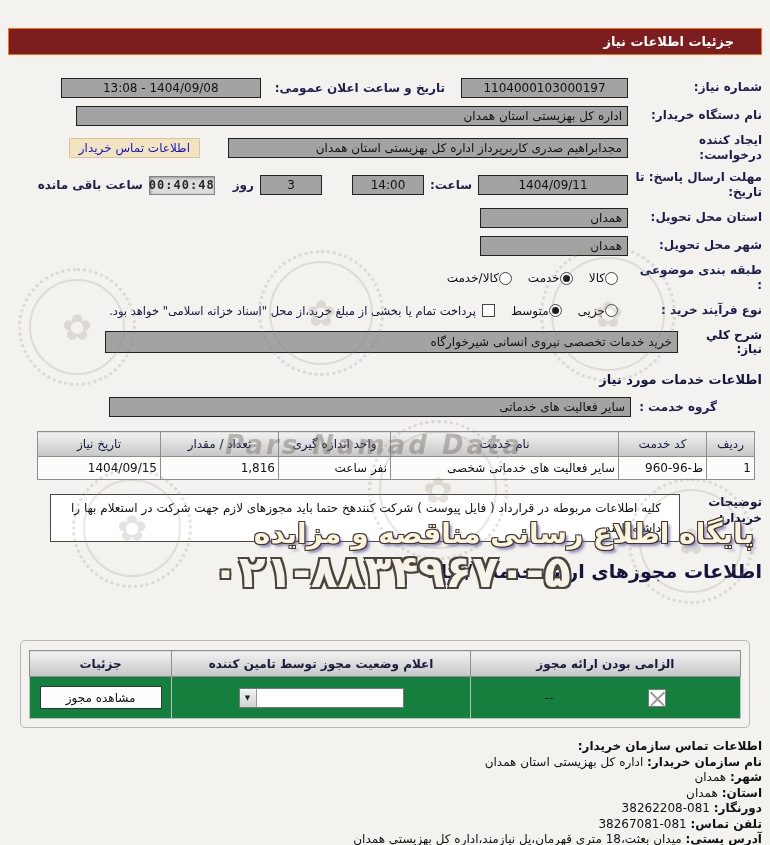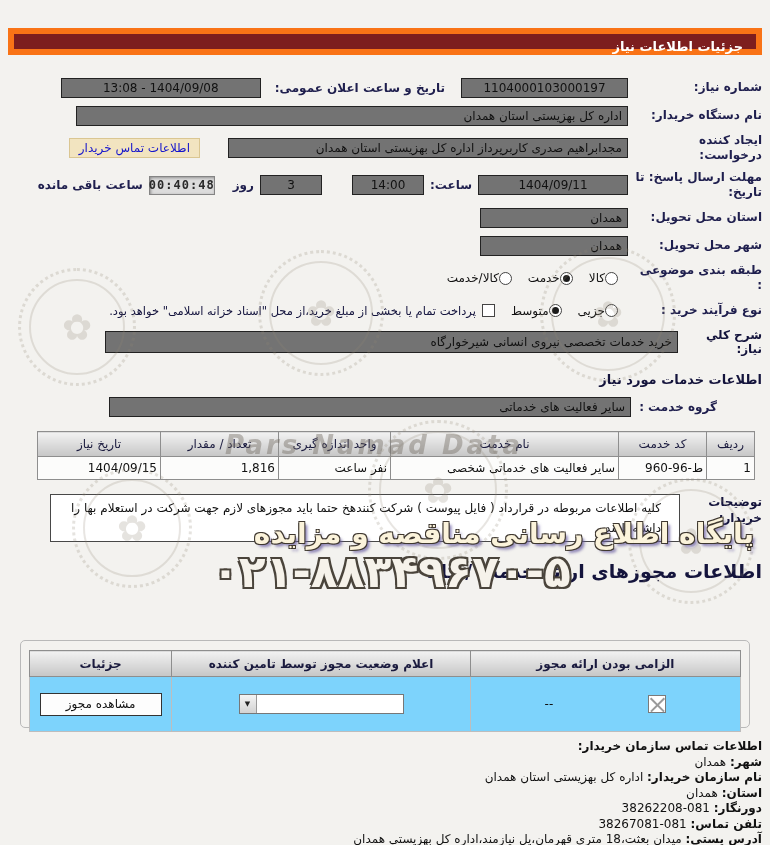--- a/index.html
+++ b/index.html
@@ -1,28 +1,28 @@
 <!DOCTYPE html>
 <html lang="fa" dir="rtl"><head>
 <meta charset="utf-8">
 <style>
 *{box-sizing:border-box;margin:0;padding:0}
 html,body{width:770px;height:845px}
 body{position:relative;overflow:hidden;background:#F3F2EF;font-family:"DejaVu Sans",sans-serif;direction:rtl;color:#111}
 
 
-.titlebar{margin:28px 8px 0;height:27px;background:#7D1E1E;border:6px solid #f97316;color:#fff;
-  font-weight:bold;font-size:13px;line-height:25px;padding:0 13px}
+.titlebar{margin:28px 8px 0;height:27px;background:#7D1E1E;border:1px solid #f97316;color:#fff;
+  font-weight:bold;font-size:13px;line-height:25px;padding:0 27px}
 
 
 .form{margin-top:22px}
 .row{display:flex;align-items:center;margin:0 8px 7px;min-height:21px;font-size:12px;gap:6px}
 .flabel{width:128px;flex:none;color:#1F1F4E;font-weight:bold;line-height:15px}
 .lbl{color:#1F1F4E;font-weight:bold;white-space:nowrap}
-.inp{background:#737373;border:1px solid #222;height:20px;display:flex;align-items:center;font-size:12px;padding:4px 5px;overflow:hidden;white-space:nowrap}
+.inp{background:#a3a3a3;border:1px solid #222;height:20px;display:flex;align-items:center;font-size:12px;padding:4px 5px;overflow:hidden;white-space:nowrap}
 .inp.center{justify-content:center}
 .w153{width:167px}.w200{width:200px;margin-right:8px}.w552{width:552px}.w400{width:400px}
 .w150{width:150px}.w72{width:72px}.w62{width:62px}.w148{width:148px}.w522{width:522px}
 .ml24{margin-right:24px}.ml14{margin-right:10px}
 .contact-link{background:#F2E4C0;border:1px solid #DAC692;color:#1414CC;font-size:12px;padding:2px 9px;margin-right:22px;white-space:nowrap;cursor:pointer}
 .lcd{width:66px;height:19px;background:#DCDCDC;border:1px solid #848484;box-shadow:inset 1px 1px 3px rgba(0,0,0,.35);
   font-family:"DejaVu Sans Mono",monospace;font-weight:bold;font-size:12px;color:#2A2A2A;
   display:flex;align-items:center;justify-content:center;letter-spacing:1px;direction:ltr;margin-right:12px}
 .radio{width:13px;height:13px;flex:none;border:1px solid #444;border-radius:50%;background:#fff;display:inline-block;position:relative}
 .radio.checked::after{content:"";position:absolute;inset:2px;background:#1b1b1b;border-radius:50%}
@@ -46,21 +46,21 @@
 
 .notes-row{display:flex;margin:14px 8px 0;gap:2px;font-size:12px}
 .notes-label{width:80px;flex:none;font-weight:bold;color:#14143C;line-height:16px}
 .notes-box{flex:1;margin-left:42px;background:#fff;border:1px solid #484848;min-height:40px;padding:3px 18px;line-height:20px}
 
 
 .sect2{margin:18px 8px 0;font-size:19px;font-weight:bold;color:#14143C}
 .lic-panel{margin:58px 20px 0;border:1px solid #B9B9B9;border-radius:5px;padding:9px 8px;height:88px;position:relative;z-index:1}
 table.lic{width:100%;border-collapse:collapse;font-size:12px;table-layout:fixed}
 .lic th{background:linear-gradient(#F2F2F2,#C6C6C6);border:1px solid #8E8E8E;height:26px;color:#1A1A3E;font-weight:bold;font-size:12px}
-.lic td{border:1px solid #BDBDBD;height:55px;text-align:center;vertical-align:middle;background:#7dd3fc}
+.lic td{border:1px solid #BDBDBD;height:42px;text-align:center;vertical-align:middle;background:#15803d}
 .btn{display:inline-flex;align-items:center;justify-content:center;width:122px;height:23px;background:#FDFDFD;border:1px solid #333;font-size:12px;cursor:pointer}
 .sel{width:165px;height:20px;margin:0 auto;background:#fff;border:1px solid #777;display:flex;direction:ltr}
 .sel .arrow{width:17px;flex:none;background:linear-gradient(#F4F4F4,#D3D3D3);border-right:1px solid #999;font-size:7px;display:flex;align-items:center;justify-content:center;color:#222}
 .sel .val{flex:1;display:flex;align-items:center;justify-content:flex-end;padding:0 4px;direction:rtl}
 .req-cell{display:flex;align-items:center;justify-content:center;gap:95px}
 .xbox{width:18px;height:18px;flex:none;border:1px solid #7A7A7A;background:#fff;position:relative;display:inline-block}
 .xbox::before,.xbox::after{content:"";position:absolute;left:-1px;top:8px;width:19px;height:1.5px;background:#9A9A9A}
 .xbox::before{transform:rotate(45deg)}
 .xbox::after{transform:rotate(-45deg)}
 
@@ -246,22 +246,22 @@
           <td>
             <span class="btn">مشاهده مجوز</span>
           </td>
         </tr>
       </tbody>
     </table>
   </div>
 
   <div class="contact">
     <div class="chead">اطلاعات تماس سازمان خریدار:</div>
+    <div><span class="cl">نام سازمان خریدار:</span> <span>اداره کل بهزیستی استان همدان</span></div>
     <div><span class="cl">شهر:</span> <span>همدان</span></div>
-    <div><span class="cl">نام سازمان خریدار:</span> <span>اداره کل بهزیستی استان همدان</span></div>
     <div><span class="cl">استان:</span> <span>همدان</span></div>
     <div><span class="cl">دورنگار:</span> <span>081-38262208</span></div>
     <div><span class="cl">تلفن تماس:</span> <span>081-38267081</span></div>
     <div><span class="cl">آدرس پستی:</span> <span>میدان بعثت،18 متری قهرمان،پل نیازمند،اداره کل بهزیستی همدان</span></div>
     <div><span class="cl">کد پستی:</span> <span>6516855555</span></div>
 
   </div>
 
 </div>
 

